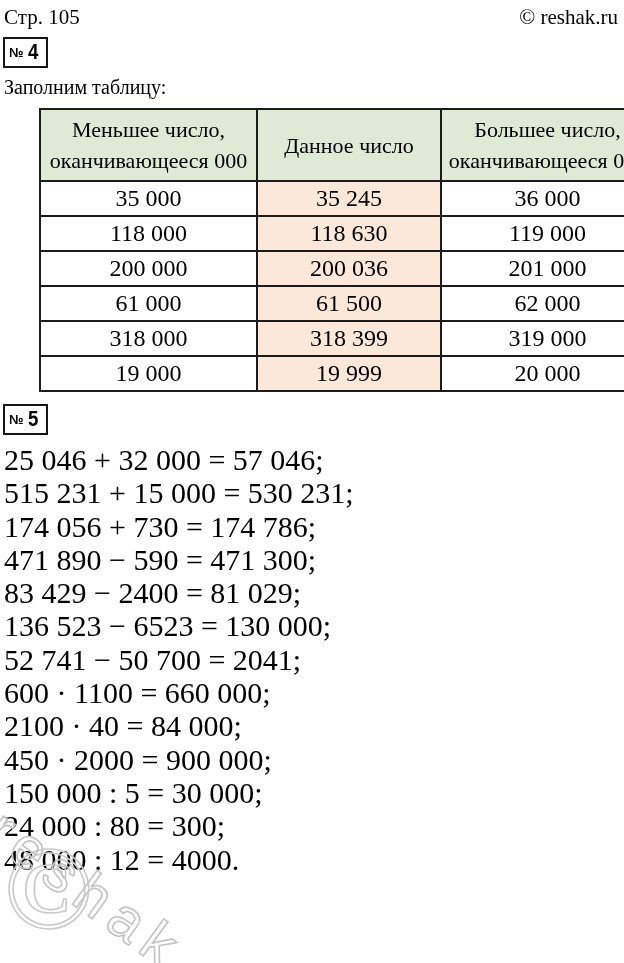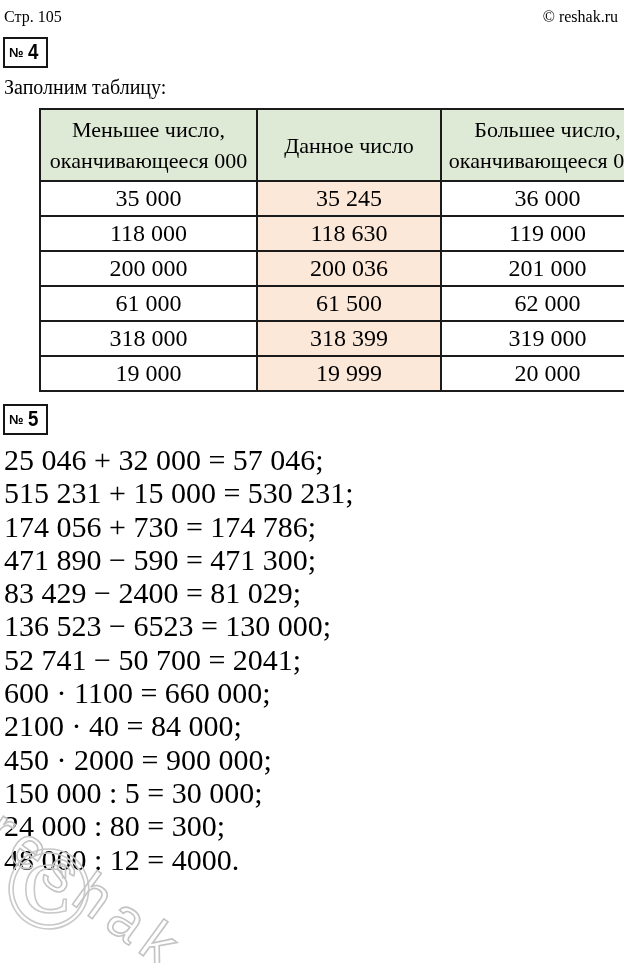--- a/index.html
+++ b/index.html
@@ -6,21 +6,21 @@
   body {
     width:624px; height:963px;
     background:#ffffff; color:#000;
     font-family:"Liberation Serif", serif;
     position:relative; overflow:hidden;
   }
   .page { padding:3px 4px 0 3px; position:relative; }
 
   
   .topbar { display:flex; justify-content:space-between; align-items:flex-start;
-            font-size:16px; line-height:26px; padding:1px 2px 0 1px; }
+            font-size:21px; line-height:26px; padding:1px 2px 0 1px; }
 
   
   .badge {
     display:inline-flex; align-items:center;
     border:2px solid #151515; background:#fff;
     padding:1px 7px 2px 4px; margin:7px 0 0 0;
     font-family:"Liberation Sans", sans-serif; font-weight:bold;
     height:24px;
   }
   .badge .no  { font-size:13px; margin-right:3px; }

